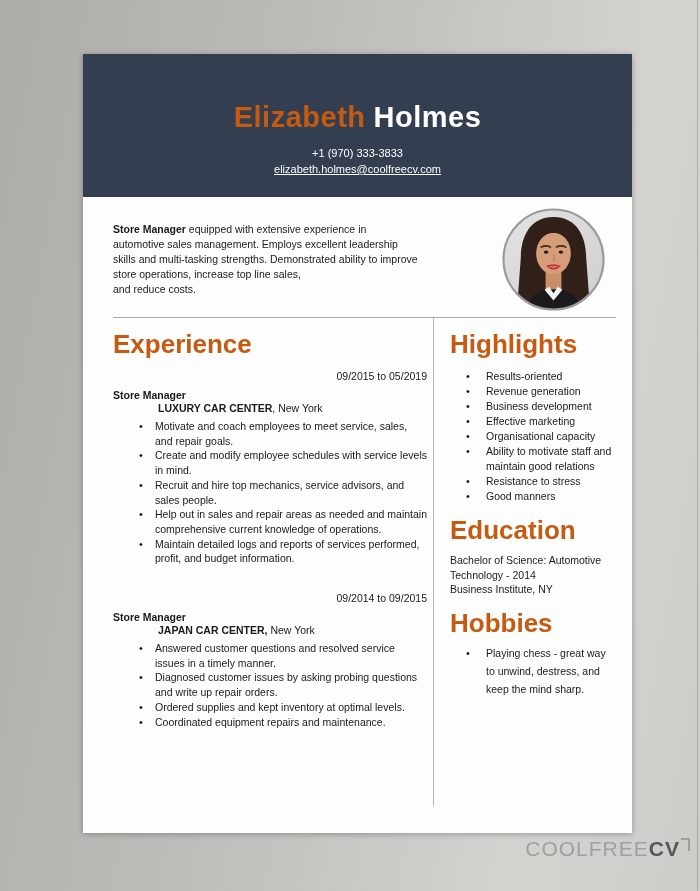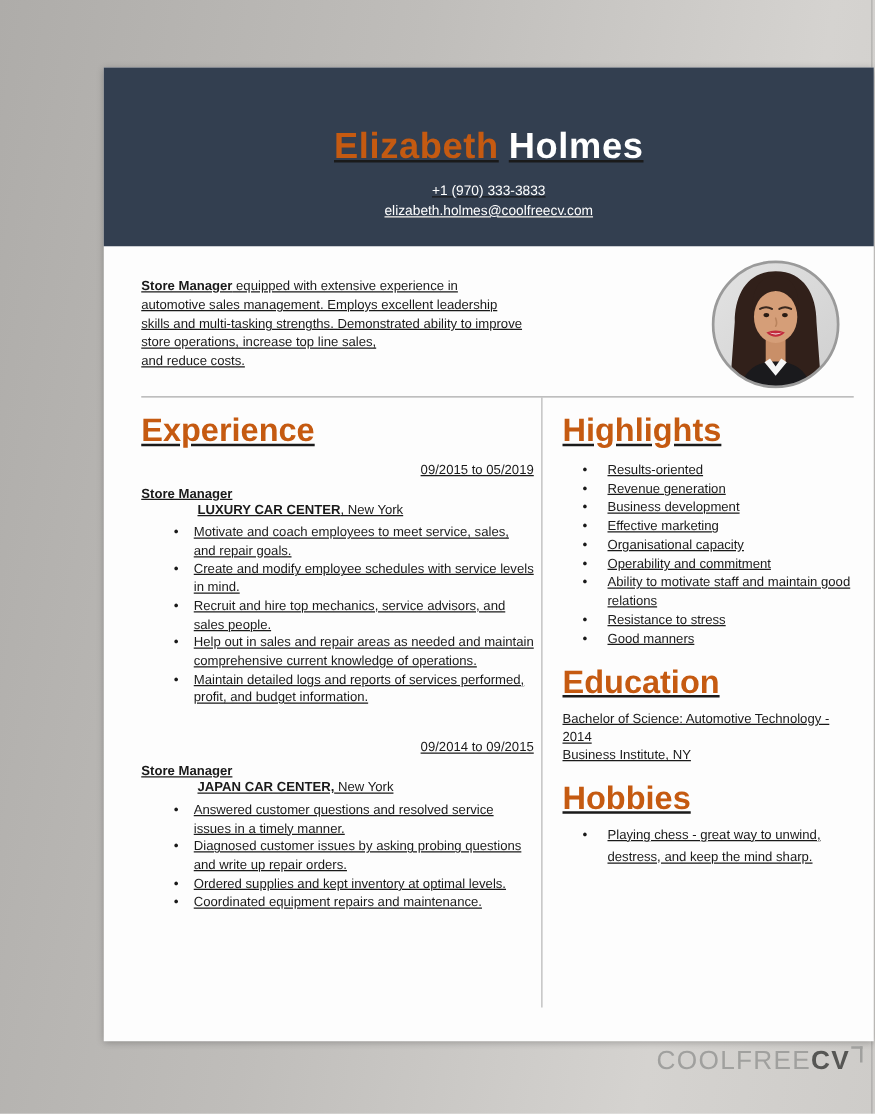--- a/index.html
+++ b/index.html
@@ -10,24 +10,23 @@
     position: relative;
     overflow: hidden;
     color: #1a1a1a;
   }
   .right-edge-line {
     position: absolute; top: 0; right: 2px; width: 1px; height: 100%;
     background: rgba(110,110,110,0.35);
   }
   .page {
     position: absolute; left: 83px; top: 54px;
-    width: 616px; height: 779px;
+    width: 549px; height: 779px;
     background: #fdfdfd;
     box-shadow: 0 1px 6px rgba(0,0,0,0.28);
-    text-decoration: underline;
   }
   
   .cv-header {
     height: 143px;
     background: #333F50;
     display: flex; flex-direction: column; align-items: center; justify-content: center;
     padding-top: 26px;
   }
   .cv-name {
     font-size: 29px; font-weight: 700; letter-spacing: 0.5px;
@@ -194,21 +193,20 @@
     <div class="vdivider"></div>
 
     <div class="col-right">
       <h2 class="section">Highlights</h2>
       <ul class="rbullets">
         <li>Results-oriented</li>
         <li>Revenue generation</li>
         <li>Business development</li>
         <li>Effective marketing</li>
         <li>Organisational capacity</li>
-        <li>Operability and commitment</li>
         <li>Ability to motivate staff and maintain good relations</li>
         <li>Resistance to stress</li>
         <li>Good manners</li>
       </ul>
 
       <h2 class="section section-gap">Education</h2>
       <div class="edu-block">
         <div>Bachelor of Science: Automotive Technology - 2014</div>
         <div>Business Institute, NY</div>
       </div>

